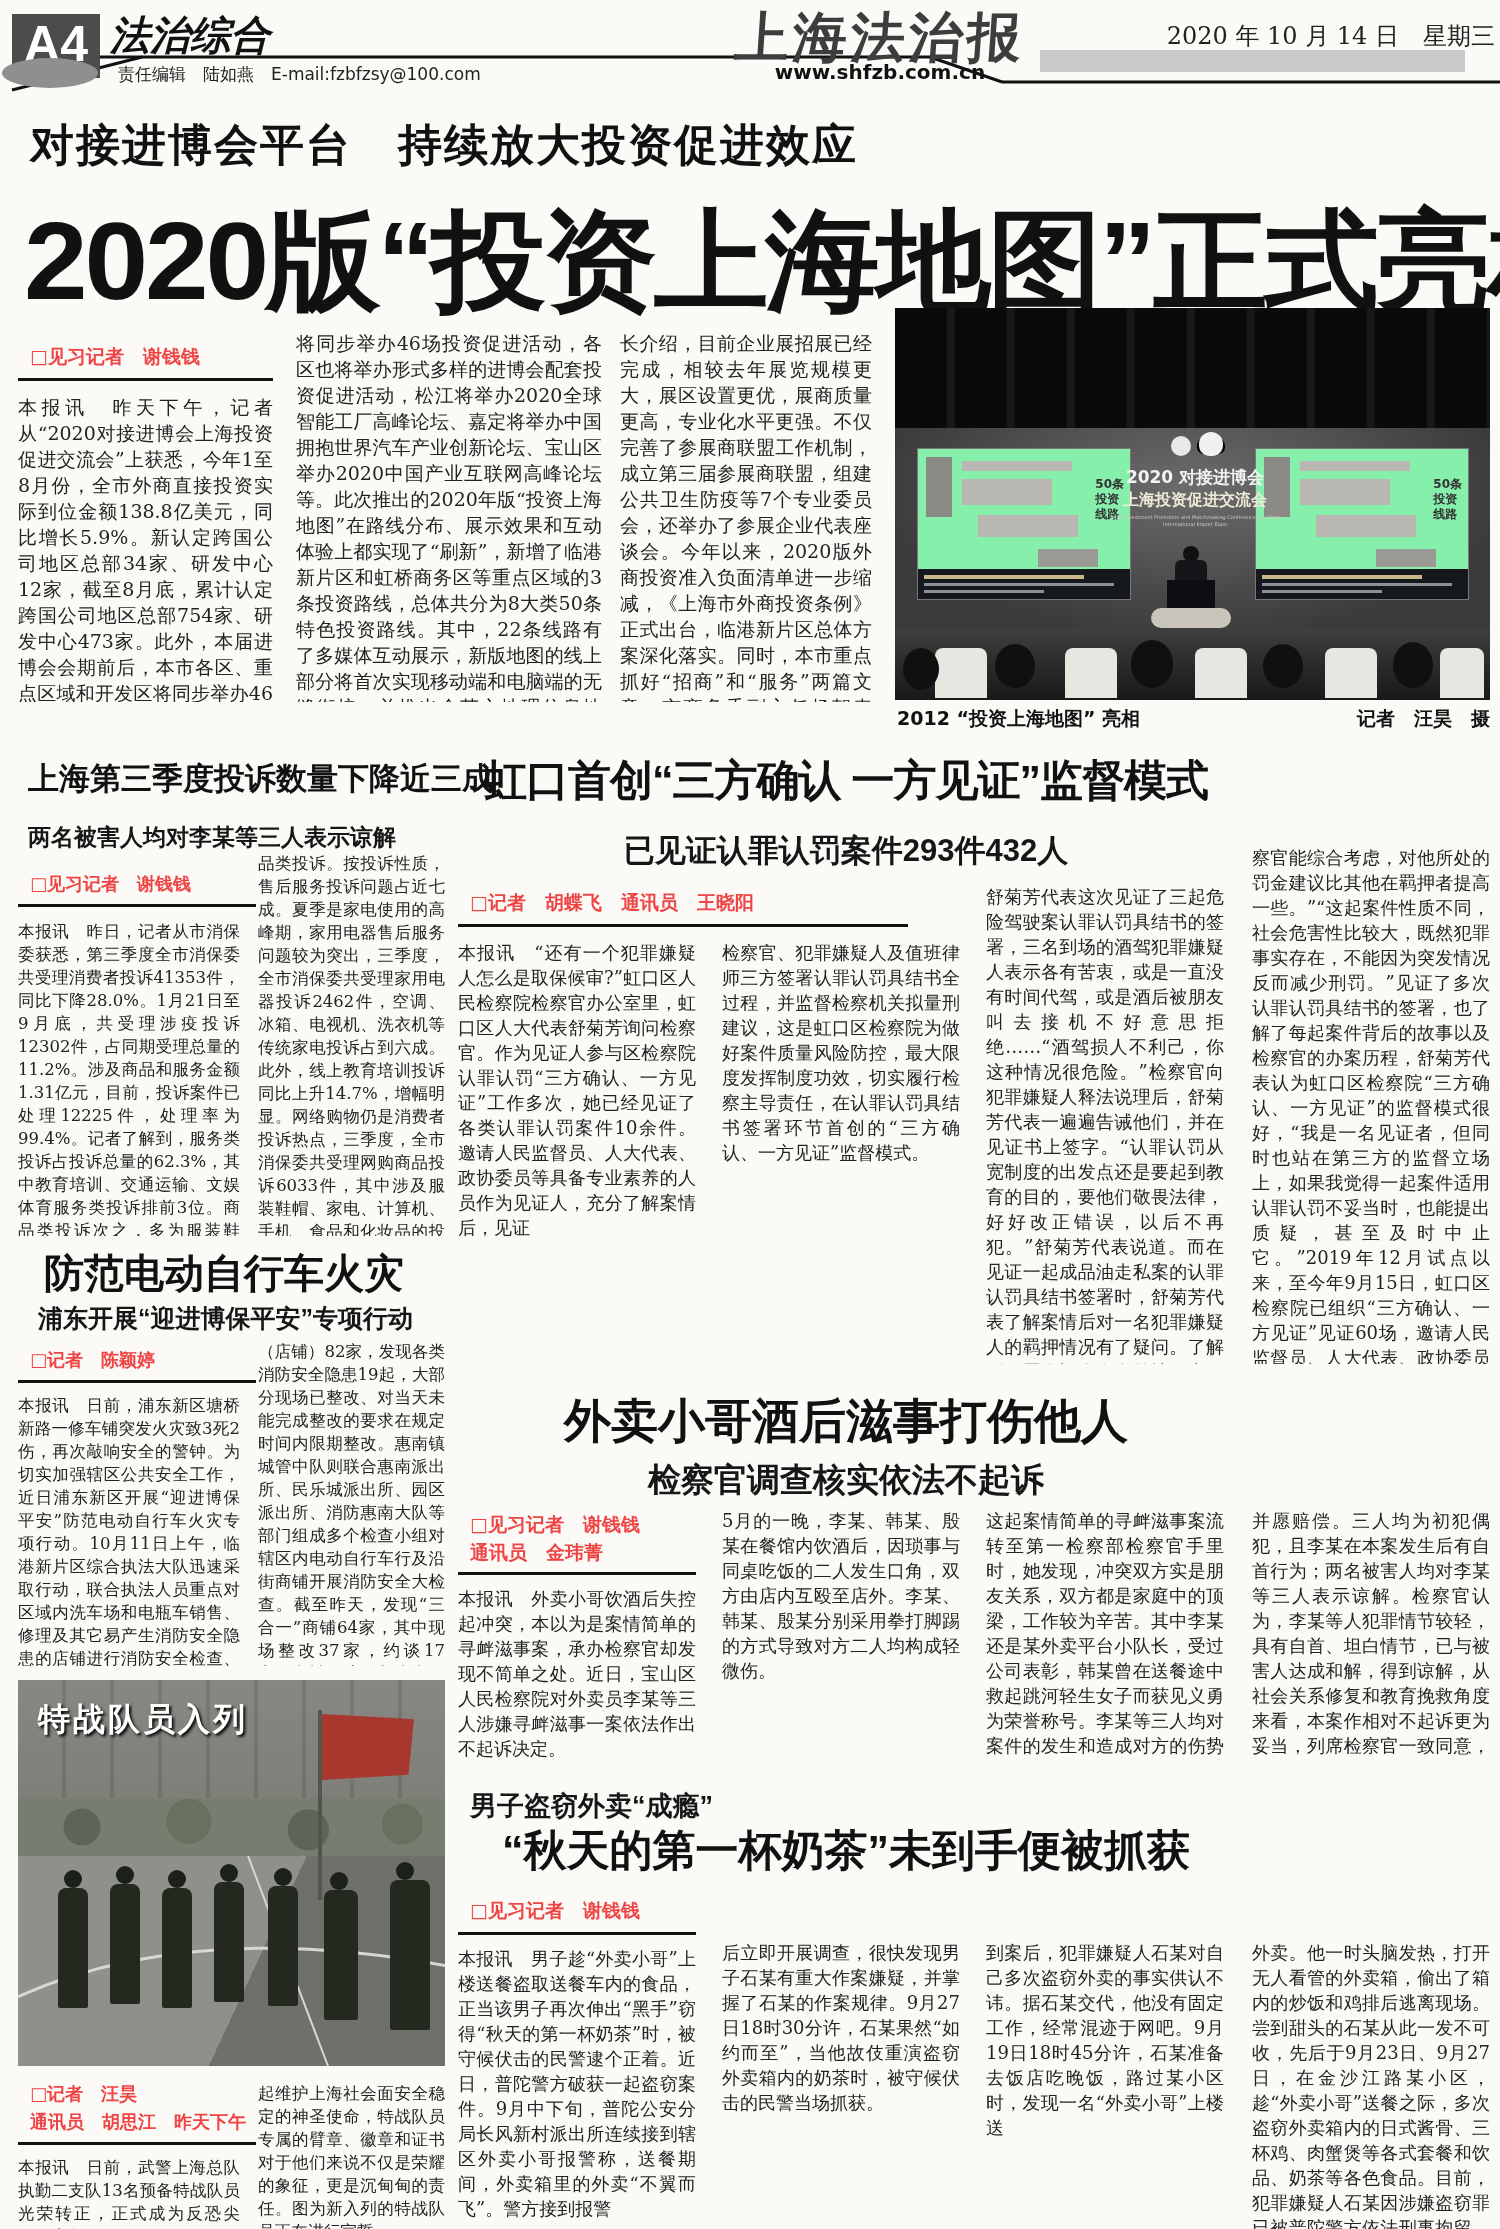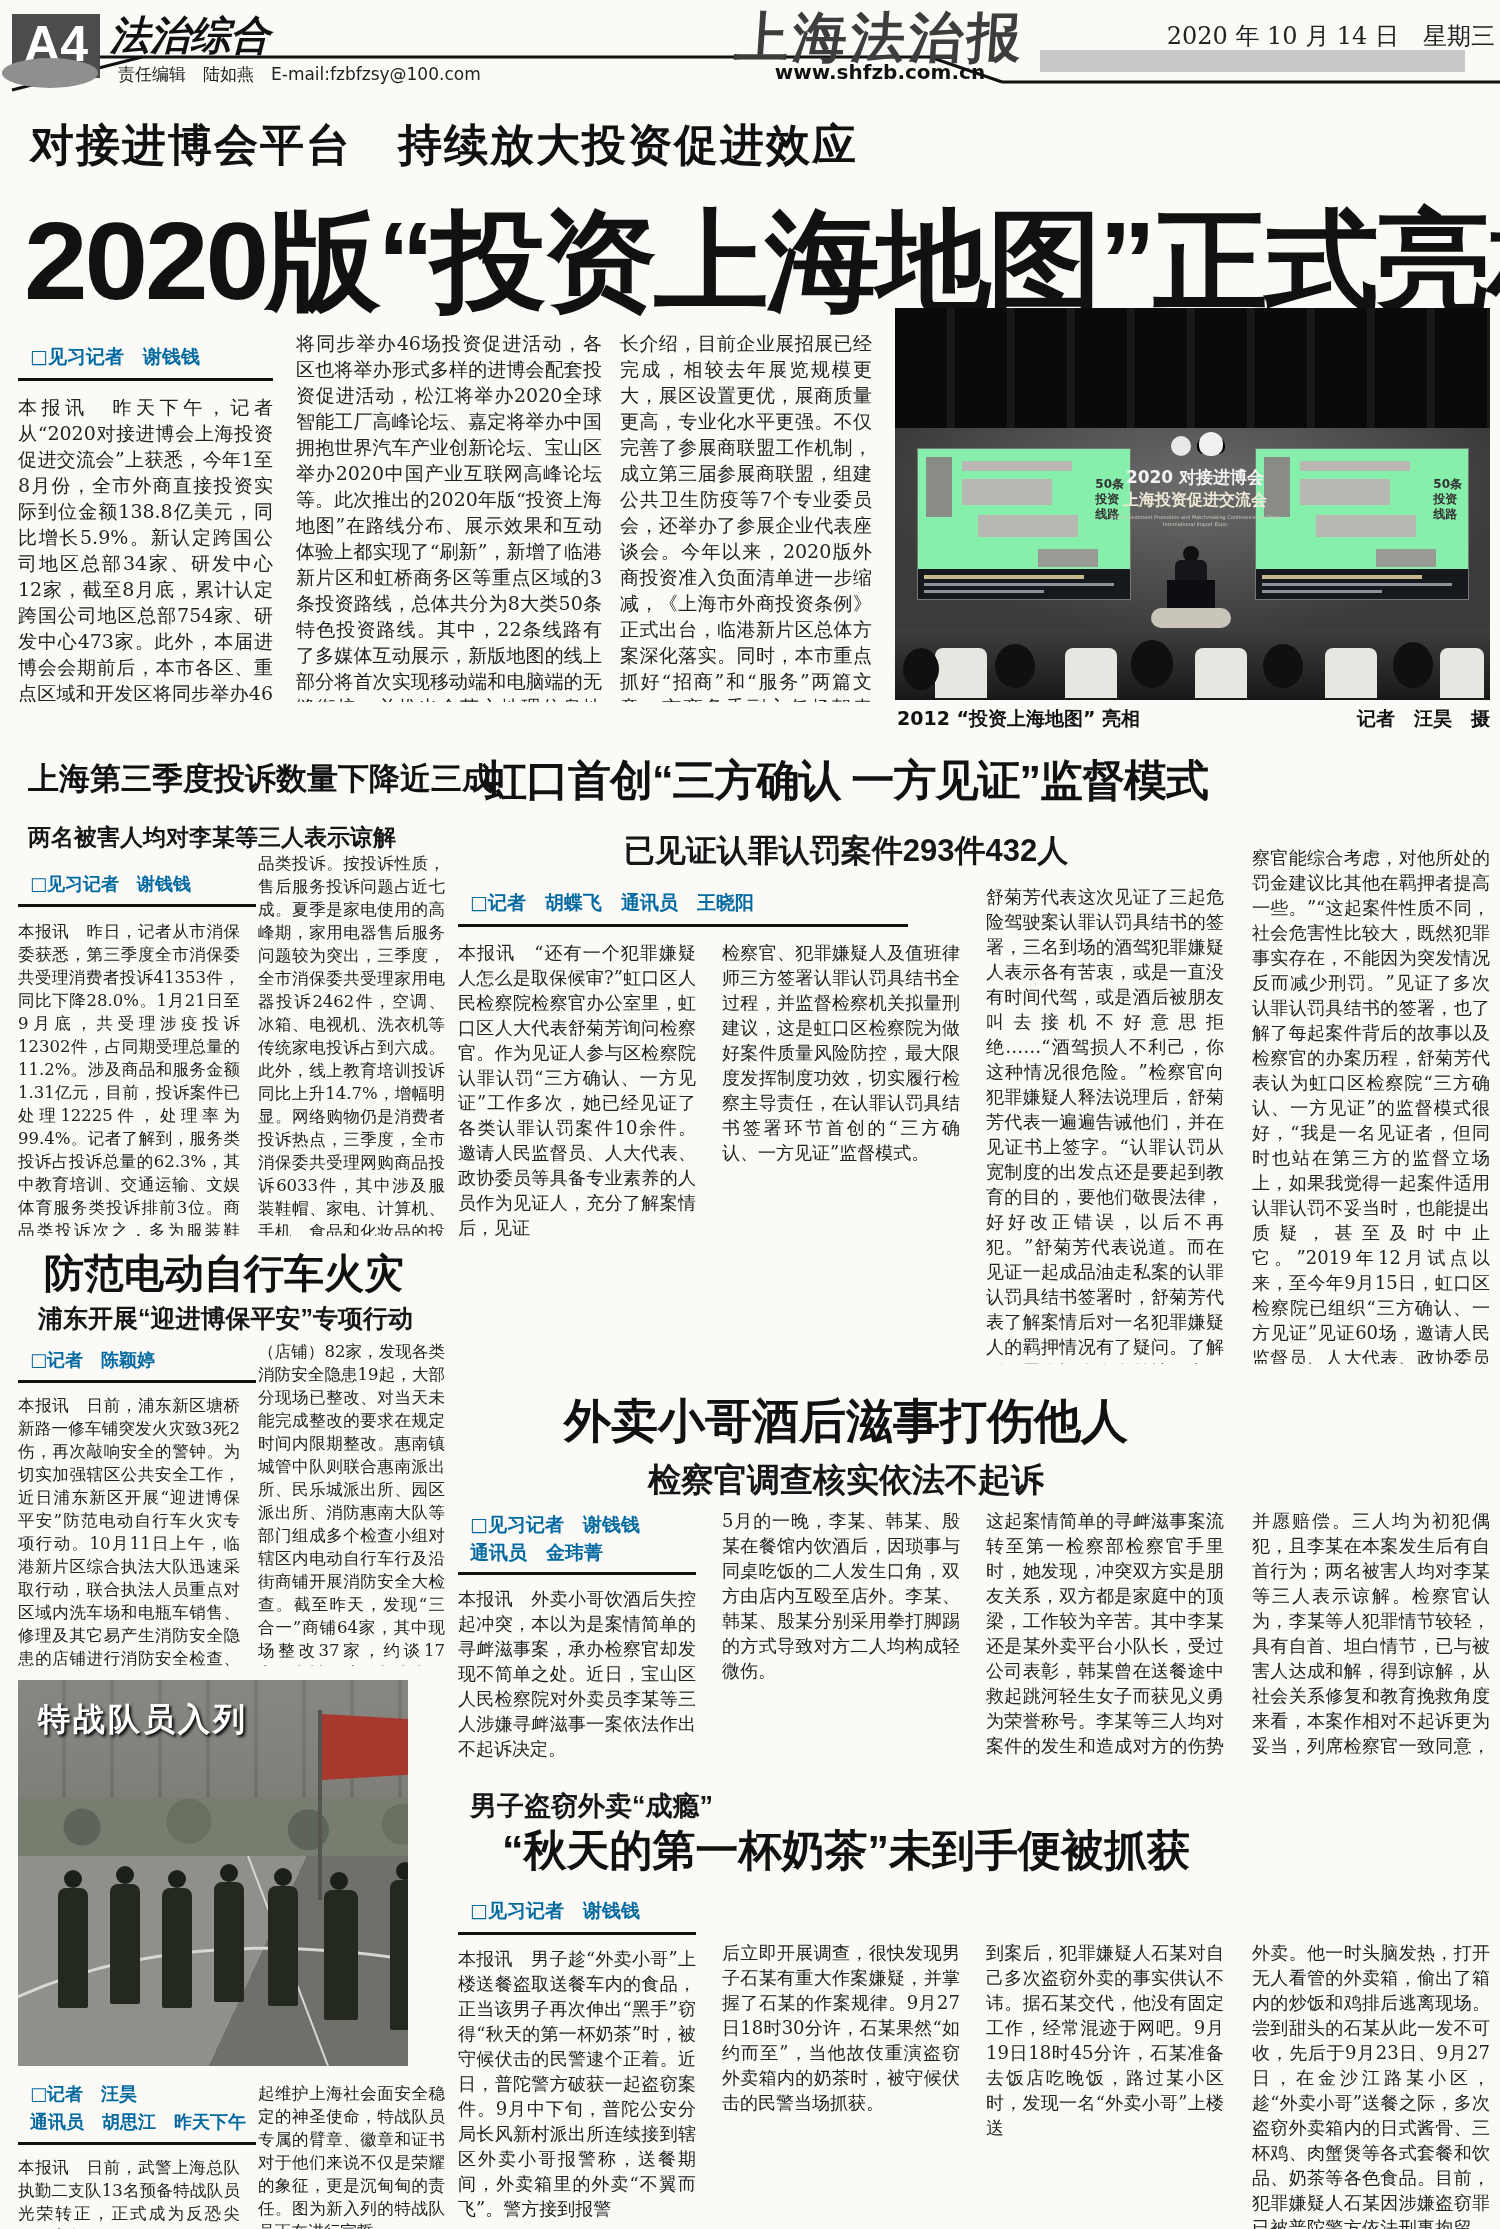--- a/index.html
+++ b/index.html
@@ -1,21 +1,21 @@
 <!DOCTYPE html>
 <html><head>
 <meta charset="utf-8">
 <style>
   html,body{margin:0;padding:0;}
   body{width:1500px;height:2229px;position:relative;background:#fbfaf7;
        font-family:"DejaVu Serif",serif;color:#1c1c1c;overflow:hidden;}
   .abs{position:absolute;}
   .hl{font-family:"Liberation Sans","DejaVu Sans",sans-serif;font-weight:900;color:#111;white-space:nowrap;}
   .sub{font-family:"Liberation Sans","DejaVu Sans",sans-serif;font-weight:700;color:#161616;white-space:nowrap;}
-  .byline{font-family:"DejaVu Sans",sans-serif;font-weight:700;font-size:19px;color:#0369a1;white-space:nowrap;}
+  .byline{font-family:"DejaVu Sans",sans-serif;font-weight:700;font-size:19px;color:#ef4444;white-space:nowrap;}
   .rule{background:#111;height:3px;}
   .col{font-size:18px;line-height:25px;text-align:justify;overflow:hidden;color:#222;}
   .col-s{font-size:16.5px;line-height:23px;}
   .center{text-align:center;}
   .photo{overflow:hidden;background:#222;}
   .cap{font-family:"DejaVu Sans",sans-serif;font-weight:700;font-size:19px;color:#111;}
   .screen{position:absolute;background:#86efac;border:1px solid #777;}
   .blob{position:absolute;background:#b9b7b2;}
   .chair{position:absolute;background:#e8e6e0;border-radius:8px 8px 0 0;}
   .head{position:absolute;background:#101010;border-radius:50%;}
@@ -136,21 +136,21 @@
   <div class="abs col col-s" style="left:18px;top:920px;width:222px;height:316px;">本报讯　昨日，记者从市消保委获悉，第三季度全市消保委共受理消费者投诉41353件，同比下降28.0%。1月21日至9月底，共受理涉疫投诉12302件，占同期受理总量的11.2%。涉及商品和服务金额1.31亿元，目前，投诉案件已处理12225件，处理率为99.4%。记者了解到，服务类投诉占投诉总量的62.3%，其中教育培训、交通运输、文娱体育服务类投诉排前3位。商品类投诉次之，多为服装鞋帽、家用电器、家居用品居商</div>
   <div class="abs col col-s" style="left:258px;top:852px;width:187px;height:384px;">品类投诉。按投诉性质，售后服务投诉问题占近七成。夏季是家电使用的高峰期，家用电器售后服务问题较为突出，三季度，全市消保委共受理家用电器投诉2462件，空调、冰箱、电视机、洗衣机等传统家电投诉占到六成。此外，线上教育培训投诉同比上升14.7%，增幅明显。网络购物仍是消费者投诉热点，三季度，全市消保委共受理网购商品投诉6033件，其中涉及服装鞋帽、家电、计算机、手机、食品和化妆品的投诉较多。值得注意的是，微信公众号营销成为旅游投诉新焦点。</div>
 
   <div class="abs hl" style="left:44px;top:1246px;font-size:40px;">防范电动自行车火灾</div>
   <div class="abs sub" style="left:38px;top:1302px;font-size:25px;font-weight:600;">浦东开展“迎进博保平安”专项行动</div>
   <div class="abs byline" style="left:30px;top:1348px;font-size:18px;">□记者　陈颖婷</div>
   <div class="abs rule" style="left:18px;top:1380px;width:238px;"></div>
   <div class="abs col col-s" style="left:18px;top:1394px;width:222px;height:272px;">本报讯　日前，浦东新区塘桥新路一修车铺突发火灾致3死2伤，再次敲响安全的警钟。为切实加强辖区公共安全工作，近日浦东新区开展“迎进博保平安”防范电动自行车火灾专项行动。10月11日上午，临港新片区综合执法大队迅速采取行动，联合执法人员重点对区域内洗车场和电瓶车销售、修理及其它易产生消防安全隐患的店铺进行消防安全检查、排除安全隐患。当天，共检查单位</div>
   <div class="abs col col-s" style="left:258px;top:1340px;width:187px;height:326px;">（店铺）82家，发现各类消防安全隐患19起，大部分现场已整改、对当天未能完成整改的要求在规定时间内限期整改。惠南镇城管中队则联合惠南派出所、民乐城派出所、园区派出所、消防惠南大队等部门组成多个检查小组对辖区内电动自行车行及沿街商铺开展消防安全大检查。截至昨天，发现“三合一”商铺64家，其中现场整改37家，约谈17家，查封10家；检查电动自行车行41家（均有证），发现问题电动自行车行3家，查封3家。</div>
 
-  <div class="abs photo" style="left:18px;top:1680px;width:390px;height:386px;background:#0369a1;">
+  <div class="abs photo" style="left:18px;top:1680px;width:427px;height:386px;background:#0369a1;">
     <div class="abs" style="left:0;top:0;width:427px;height:150px;
          background:repeating-linear-gradient(90deg,#b8b7b3 0 44px,#a5a4a0 44px 48px),linear-gradient(#bdbcb8,#adaca8);background-blend-mode:multiply;"></div>
     <div class="abs" style="left:0;top:118px;width:427px;height:58px;
          background:radial-gradient(circle at 15% 50%,#5d655a 18px,transparent 19px),radial-gradient(circle at 40% 40%,#68705f 22px,transparent 23px),radial-gradient(circle at 68% 55%,#5d655a 20px,transparent 21px),radial-gradient(circle at 90% 45%,#68705f 20px,transparent 21px),#777e70;"></div>
     <div class="abs" style="left:0;top:176px;width:427px;height:210px;
          background:linear-gradient(115deg,#8f9089 0 55%,#6f706a 55% 100%);"></div>
     <svg class="abs" style="left:0;top:176px;width:427px;height:210px;" viewBox="0 0 427 210">
       <path d="M-20,150 Q 160,60 430,110" fill="none" stroke="#d8d8d2" stroke-width="3"></path>
       <line x1="230" y1="0" x2="310" y2="210" stroke="#d8d8d2" stroke-width="2"></line>
     </svg>

